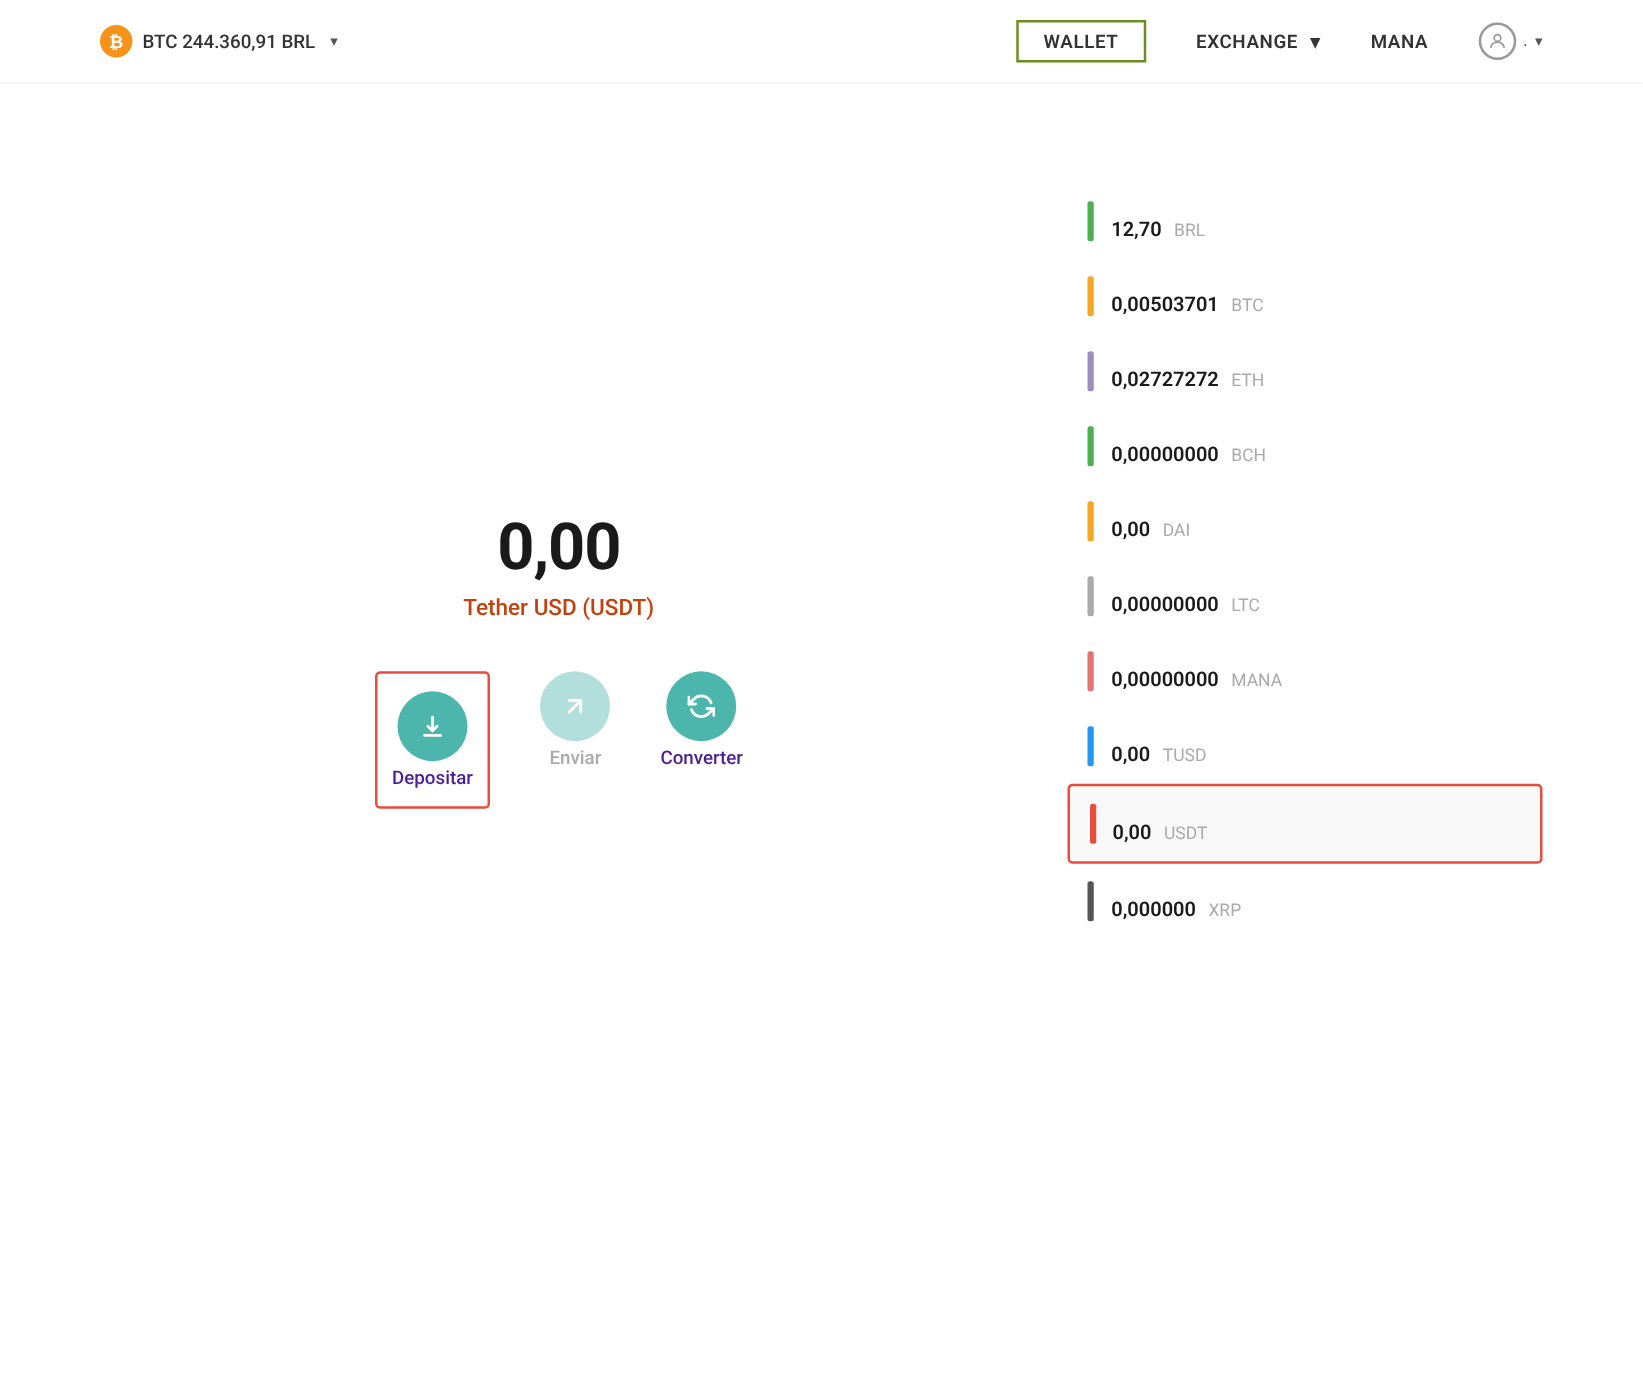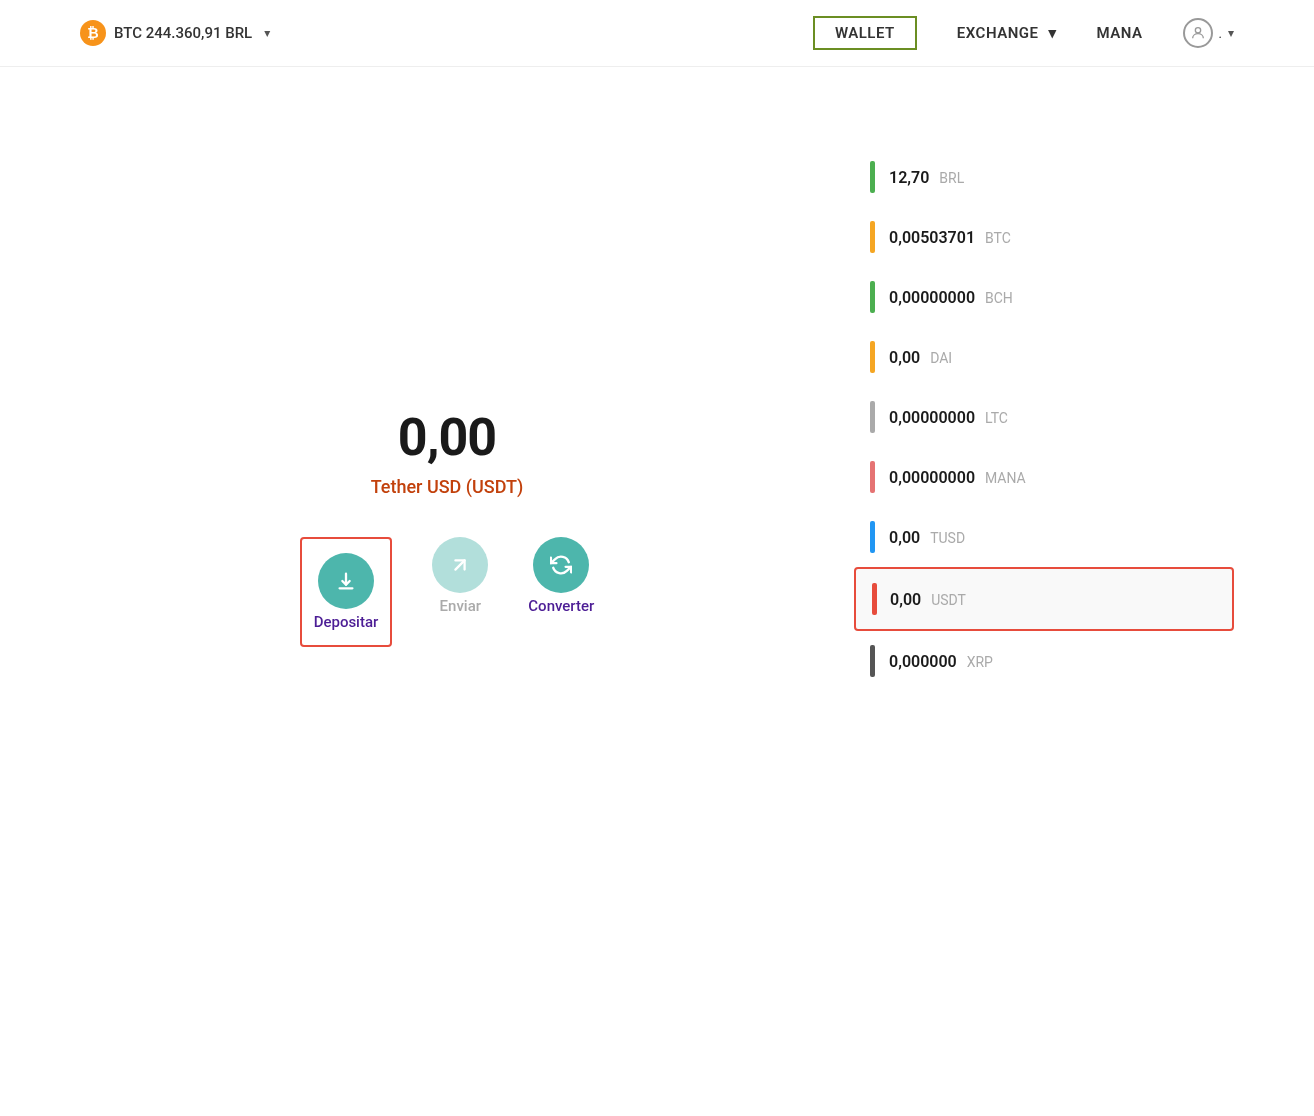--- a/index.html
+++ b/index.html
@@ -160,21 +160,21 @@
       color: #aaa;
     }
 
     
     .balances-panel {
       width: 380px;
       padding-top: 20px;
     }
     .balance-row {
       display: flex;
-      align-items: center;
+      align-items: flex-end;
       padding: 14px 16px;
       gap: 14px;
       position: relative;
     }
     .balance-row.highlighted {
       border: 2px solid #e74c3c;
       border-radius: 4px;
       background: #f9f9f9;
       gap: 13px;
     }
@@ -277,20 +277,24 @@
     <div class="balance-row">
       <div class="color-bar" style="background:#4caf50;"></div>
       <span class="balance-value">12,70 <span class="balance-ticker">BRL</span></span>
     </div>
 
     <div class="balance-row">
       <div class="color-bar" style="background:#f5a623;"></div>
       <span class="balance-value">0,00503701 <span class="balance-ticker">BTC</span></span>
     </div>
 
+    <div class="balance-row">
+      <div class="color-bar" style="background:#9c8fbf;"></div>
+      <span class="balance-value">0,02727272 <span class="balance-ticker">ETH</span></span>
+    </div>
 
 
     <div class="balance-row">
       <div class="color-bar" style="background:#4caf50;"></div>
       <span class="balance-value">0,00000000 <span class="balance-ticker">BCH</span></span>
     </div>
 
     <div class="balance-row">
       <div class="color-bar" style="background:#f5a623;"></div>
       <span class="balance-value">0,00 <span class="balance-ticker">DAI</span></span>

